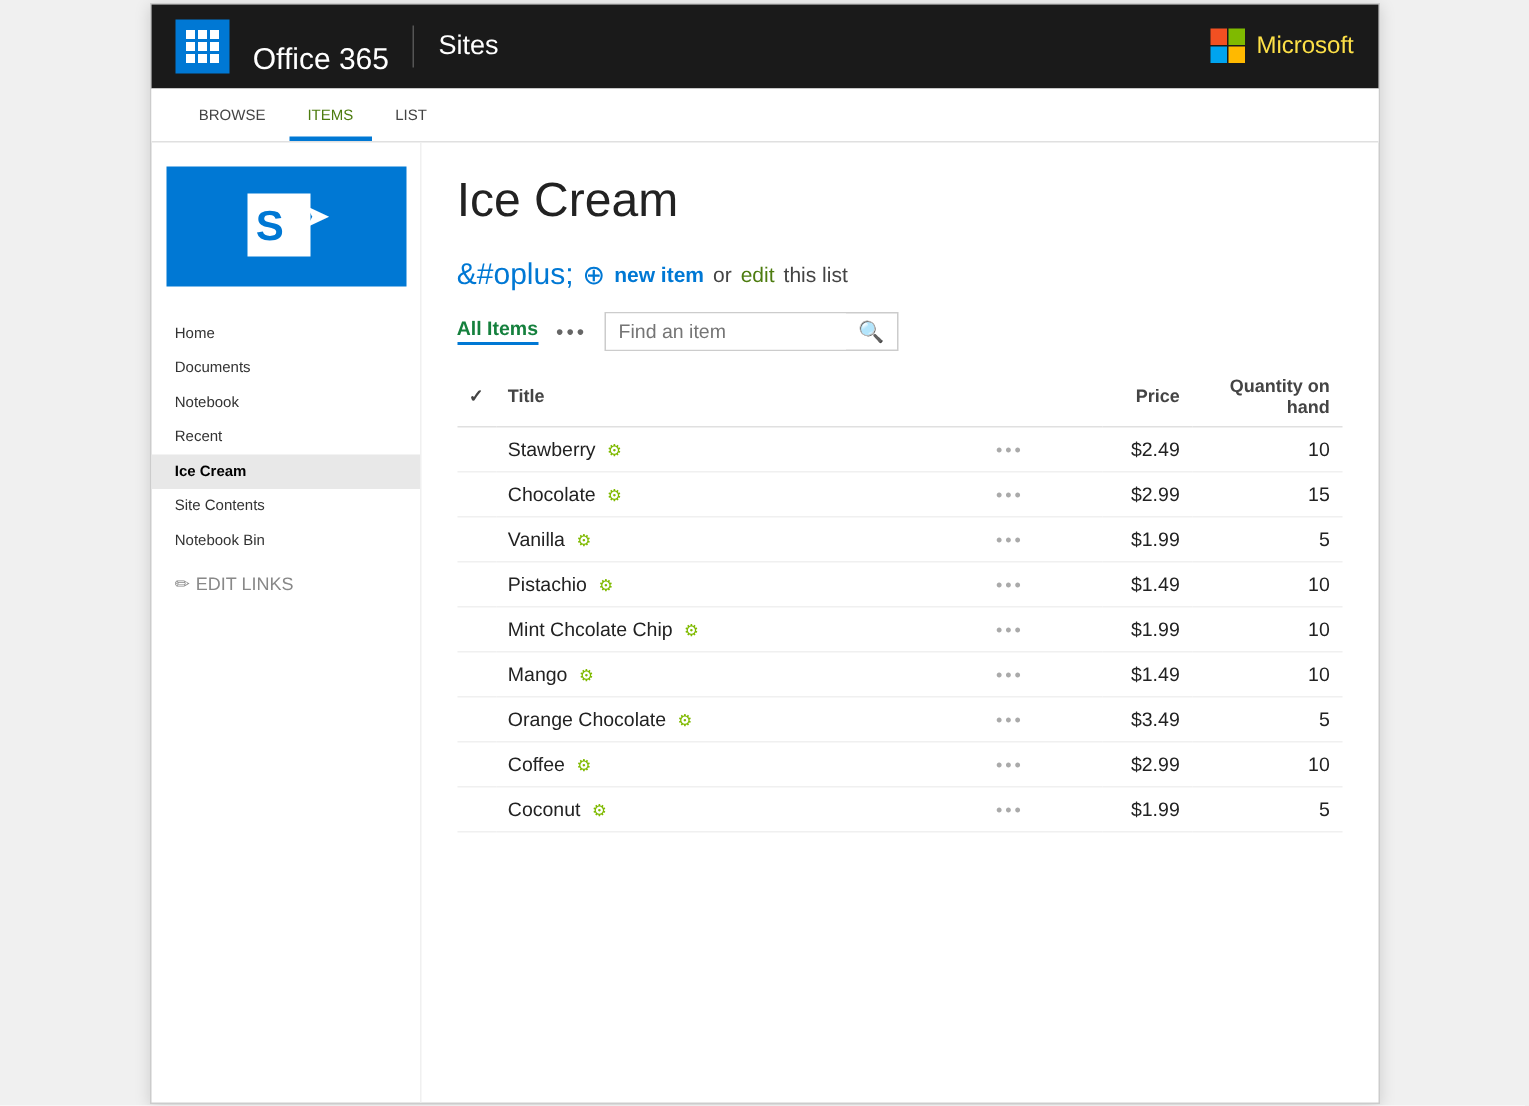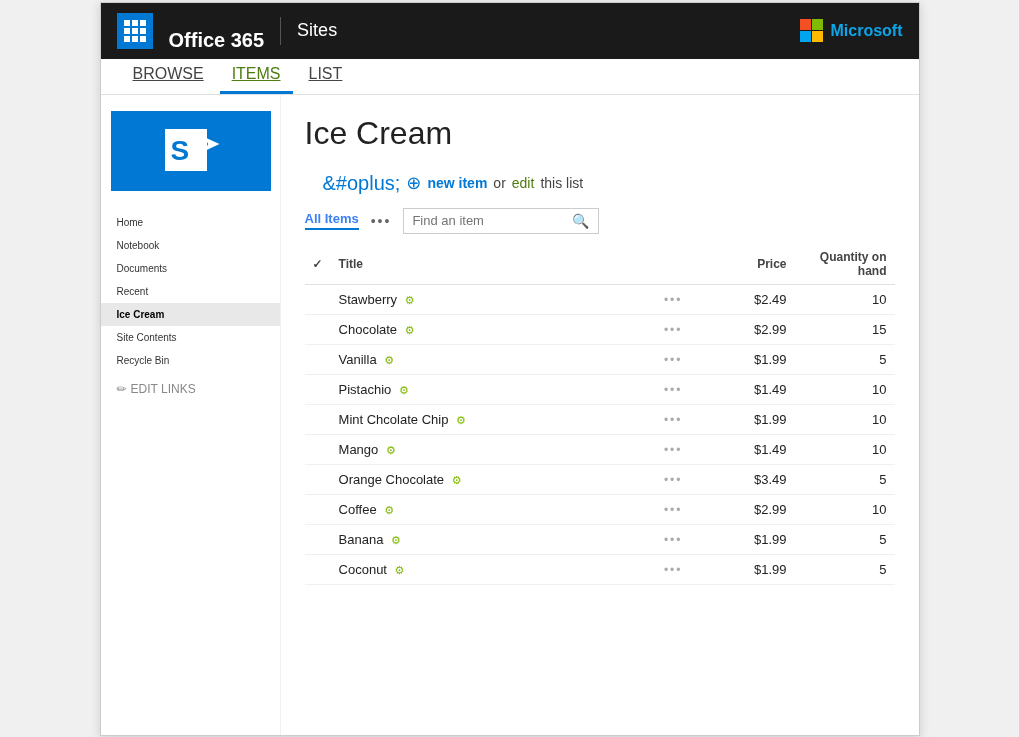--- a/index.html
+++ b/index.html
@@ -45,21 +45,21 @@
       gap: 2px;
     }
     .waffle-dot {
       width: 6px;
       height: 6px;
       background: #fff;
     }
     .topbar-title {
       color: #fff;
       font-size: 20px;
-      font-weight: 700;
+      font-weight: 400;
       margin-left: 16px;
       letter-spacing: 0;
       margin-top: 19px;
     }
     .topbar-divider {
       width: 1px;
       height: 28px;
       background: #555;
       margin: 0 16px;
     }
@@ -78,43 +78,42 @@
       display: grid;
       grid-template-columns: repeat(2, 11px);
       grid-template-rows: repeat(2, 11px);
       gap: 1px;
     }
     .ms-sq-red { background: #f25022; }
     .ms-sq-green { background: #7fba00; }
     .ms-sq-blue { background: #00a4ef; }
     .ms-sq-yellow { background: #ffb900; }
     .ms-text {
-      color: #0ea5e9;
+      color: #fde047;
       font-size: 16px;
-      font-weight: 700;
+      font-weight: 400;
     }
     
     .ribbon {
       background: #fff;
       border-bottom: 1px solid #e0e0e0;
       height: 36px;
       display: flex;
       align-items: flex-end;
       padding: 0 20px;
     }
     .ribbon-tab {
       padding: 6px 12px 8px;
-      font-size: 16px;
+      font-size: 10px;
       color: #444;
       cursor: pointer;
       border-bottom: 3px solid transparent;
       margin-right: 4px;
       text-transform: uppercase;
       font-weight: 500;
-      text-decoration: underline;
     }
     .ribbon-tab.active {
       color: #4d7c0f;
       border-bottom: 3px solid #0078d4;
     }
     
     .body-area {
       display: flex;
       min-height: 640px;
     }
@@ -192,21 +191,20 @@
       font-weight: 300;
       color: #222;
       margin-bottom: 20px;
     }
     .new-item-bar {
       display: flex;
       align-items: center;
       gap: 6px;
       margin-bottom: 14px;
       font-size: 14px;
-      margin-left: 18px;
     }
     .new-item-plus {
       color: #0078d4;
       font-size: 20px;
       font-weight: 300;
       line-height: 1;
     }
     .new-item-link {
       color: #0078d4;
       font-weight: 600;
@@ -220,21 +218,21 @@
       cursor: pointer;
     }
     
     .list-toolbar {
       display: flex;
       align-items: center;
       gap: 12px;
       margin-bottom: 10px;
     }
     .all-items-link {
-      color: #3b82f6;
+      color: #15803d;
       font-weight: 600;
       font-size: 13px;
       cursor: pointer;
       border-bottom: 2px solid #0078d4;
       padding-bottom: 2px;
     }
     .toolbar-dots {
       color: #666;
       font-size: 14px;
       cursor: pointer;
@@ -337,26 +335,26 @@
 
     <div class="sidebar">
       <div class="sidebar-logo">
         <div class="sp-logo-inner">
           <div class="sp-square"></div>
           <span class="sp-letter">S</span>
           <span class="sp-arrow">➤</span>
         </div>
       </div>
       <div class="sidebar-nav-item">Home</div>
+      <div class="sidebar-nav-item">Documents</div>
       <div class="sidebar-nav-item">Notebook</div>
-      <div class="sidebar-nav-item">Documents</div>
       <div class="sidebar-nav-item">Recent</div>
       <div class="sidebar-nav-item active">Ice Cream</div>
       <div class="sidebar-nav-item">Site Contents</div>
-      <div class="sidebar-nav-item">Recycle Bin</div>
+      <div class="sidebar-nav-item">Notebook Bin</div>
       <div class="sidebar-edit-links">
         <span>✏</span>
         <span>EDIT LINKS</span>
       </div>
     </div>
 
     <div class="main-content">
       <div class="page-title">Ice Cream</div>
 
       <div class="new-item-bar">
@@ -456,29 +454,20 @@
     <td class="item-name">
       Coffee <span class="item-icon">⚙</span>
     </td>
     <td><span style="color:#aaa;letter-spacing:2px;font-size:12px;">•••</span></td>
     <td class="price-col right">$2.99</td>
     <td class="qty-col right">10</td>
   </tr>
             <tr>
     <td class="check-col"></td>
     <td class="item-name">
-      Banana <span class="item-icon">⚙</span>
-    </td>
-    <td><span style="color:#aaa;letter-spacing:2px;font-size:12px;">•••</span></td>
-    <td class="price-col right">$1.99</td>
-    <td class="qty-col right">5</td>
-  </tr>
-            <tr>
-    <td class="check-col"></td>
-    <td class="item-name">
       Coconut <span class="item-icon">⚙</span>
     </td>
     <td><span style="color:#aaa;letter-spacing:2px;font-size:12px;">•••</span></td>
     <td class="price-col right">$1.99</td>
     <td class="qty-col right">5</td>
   </tr>
           </tbody>
       </table>
     </div>
   </div>

